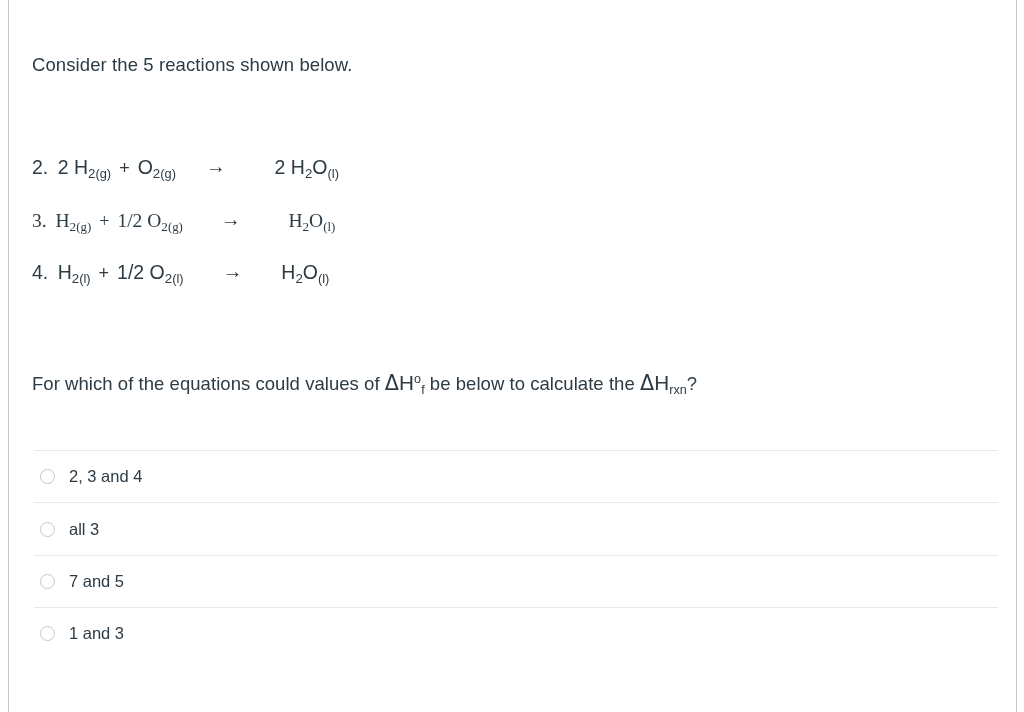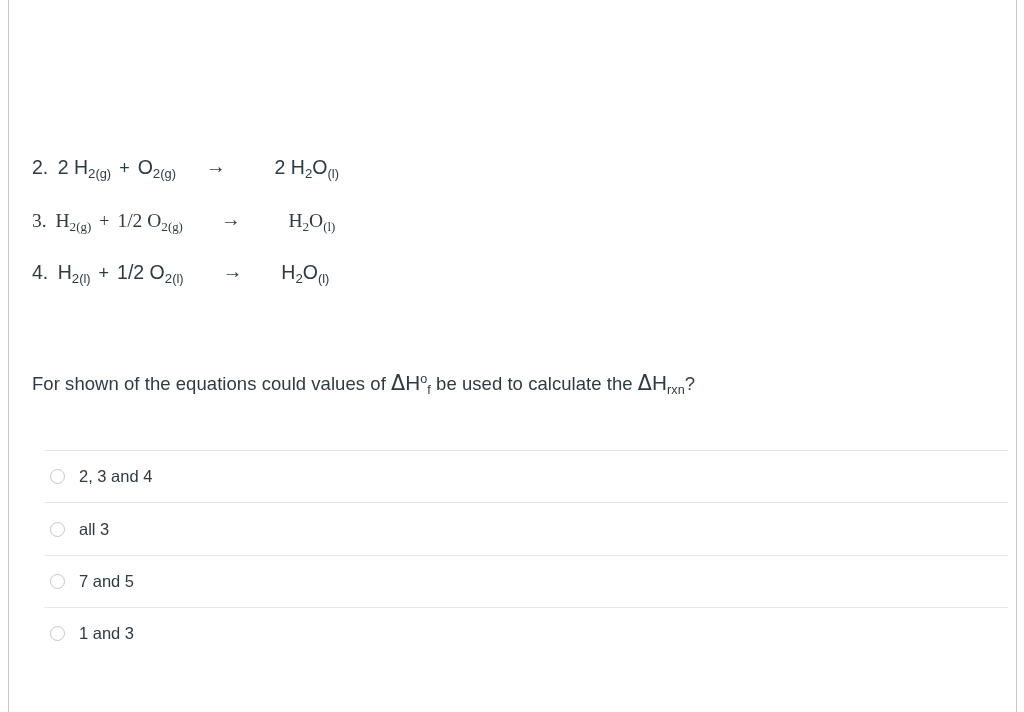--- a/index.html
+++ b/index.html
@@ -115,21 +115,21 @@
     font-size: 1.12em;
     font-family: "DejaVu Sans", sans-serif;
   }
   .prompt .hsym {
     font-size: 1.12em;
   }
 
   
   .options {
     position: absolute;
-    left: 12px;
+    left: 2px;
     top: 450px;
     width: 964px;
   }
   .option-row {
     position: relative;
     height: 52.4px;
     border-top: 1px solid #e8e8e8;
     display: flex;
     align-items: center;
     box-sizing: border-box;
@@ -152,20 +152,21 @@
   }
 </style>
 </head>
 <body>
 
 <div class="frame-rule-left"></div>
 <div class="frame-rule-right"></div>
 
 <div class="content">
 
+  <div class="intro">Consider the 5 reactions shown below.</div>
 
 
   <div class="eq eq-2">
     <span class="num">2.</span>
     <span>2 H<sub>2</sub><span class="state">(g)</span><span class="plus">+</span>O<sub>2</sub><span class="state">(g)</span></span>
     <span class="sp-md"></span>
     <span class="arrow">→</span>
     <span class="sp-xl"></span>
     <span>2 H<sub>2</sub>O<span class="state">(l)</span></span>
   </div>
@@ -183,21 +184,21 @@
     <span class="num">4.</span>
     <span>H<sub>2</sub><span class="state">(l)</span><span class="plus">+</span>1/2 O<sub>2</sub><span class="state">(l)</span></span>
     <span class="sp-lg"></span>
     <span class="arrow">→</span>
     <span class="sp-lg"></span>
     <span>H<sub>2</sub>O<span class="state">(l)</span></span>
   </div>
 
 
   <div class="prompt">
-    <span>For shown of the equations could values of </span><span class="delta">Δ</span><span class="hsym">H</span><sup>o</sup><sub>f</sub><span> be used to calculate the </span><span class="delta">Δ</span><span class="hsym">H</span><sub>rxn</sub><span>?</span>
+    <span>For which of the equations could values of </span><span class="delta">Δ</span><span class="hsym">H</span><sup>o</sup><sub>f</sub><span> be below to calculate the </span><span class="delta">Δ</span><span class="hsym">H</span><sub>rxn</sub><span>?</span>
   </div>
 
   <div class="options">
 
     <div class="option-row">
       <span class="radio"></span>
       <span class="option-label">2, 3 and 4</span>
     </div>
 
     <div class="option-row">

